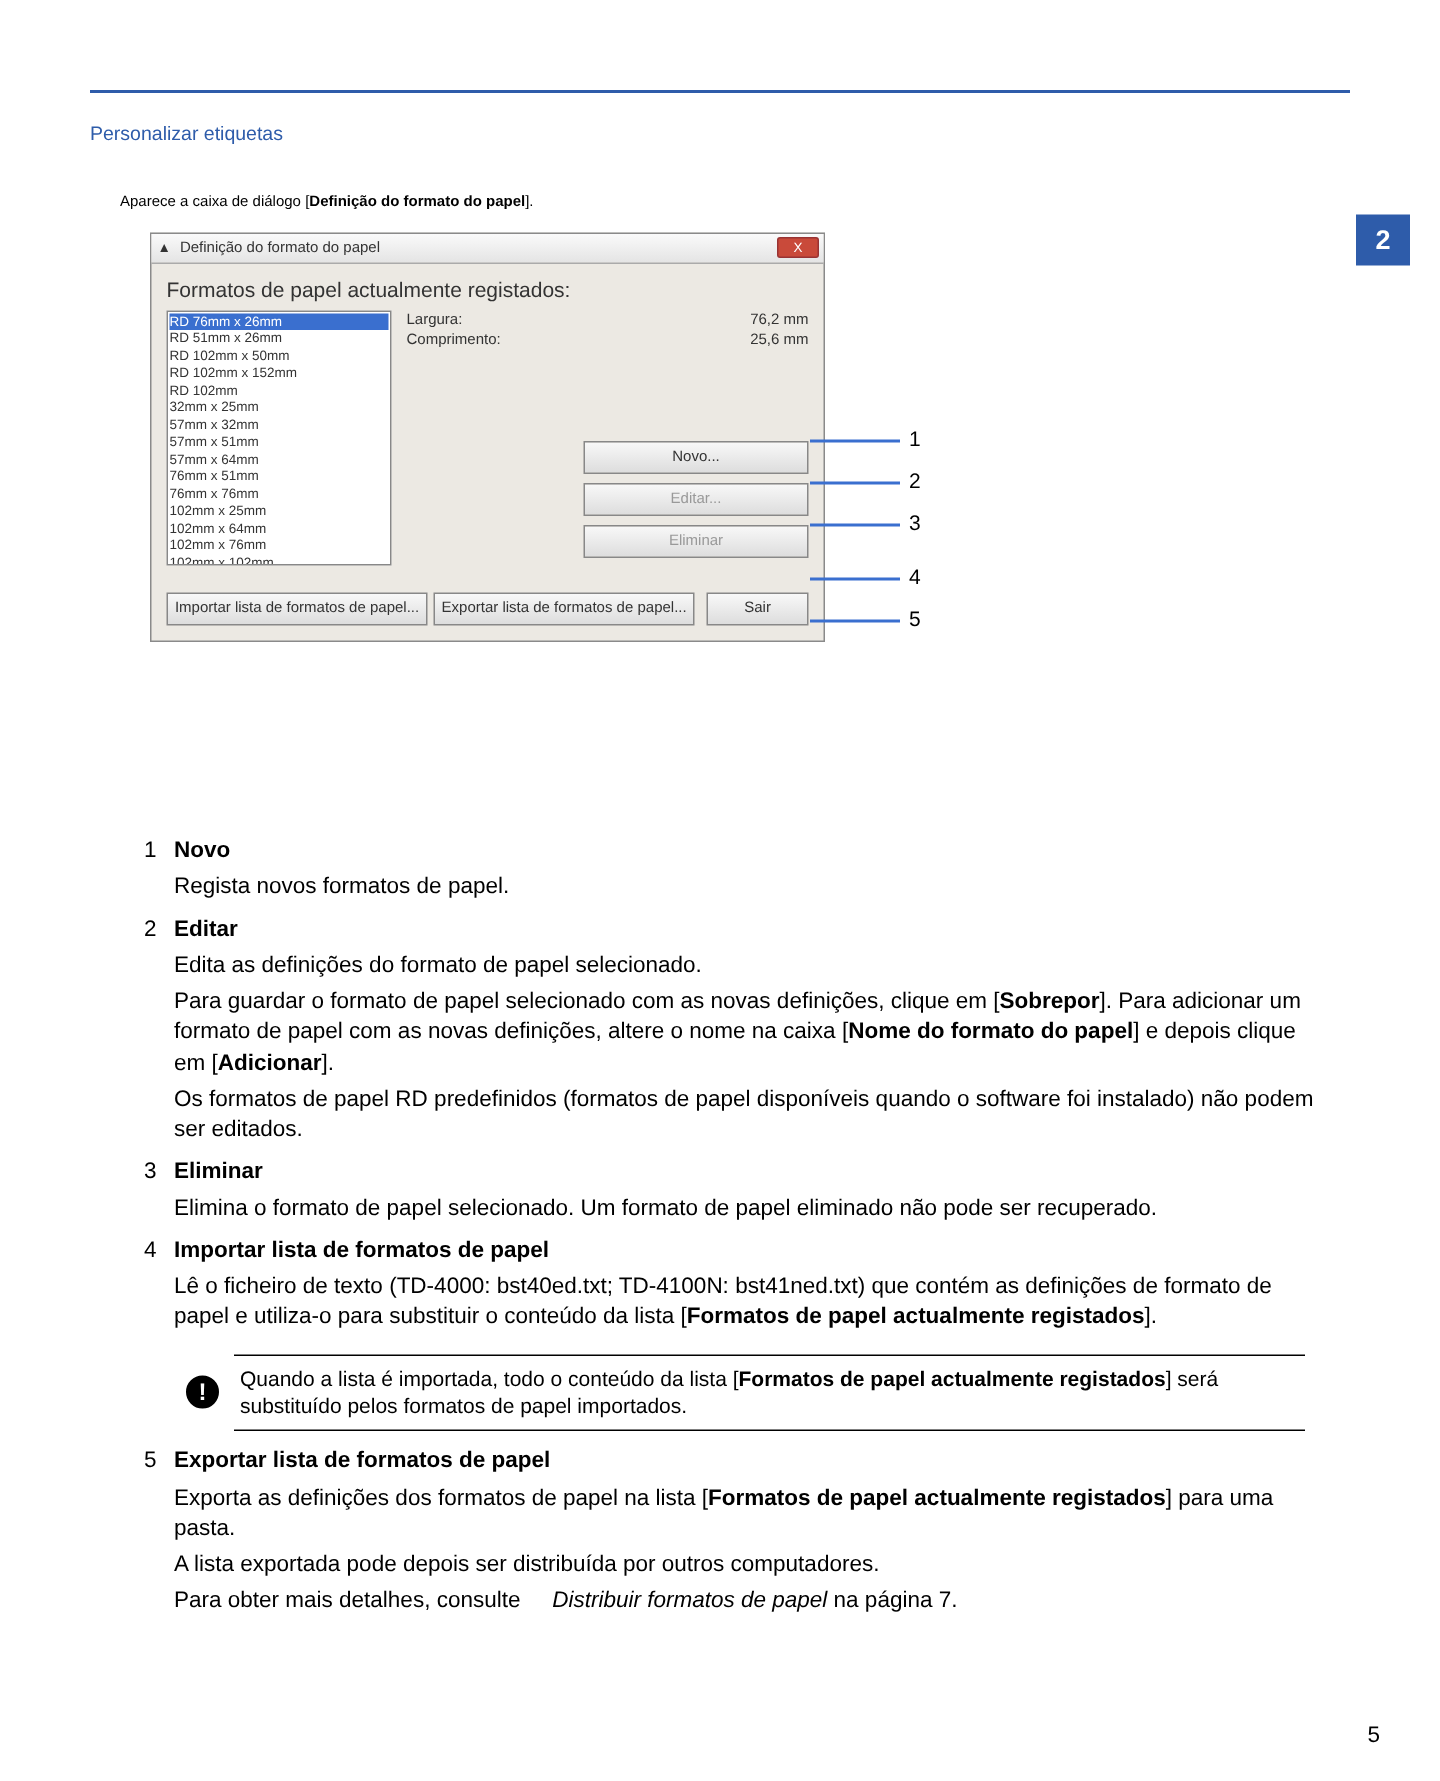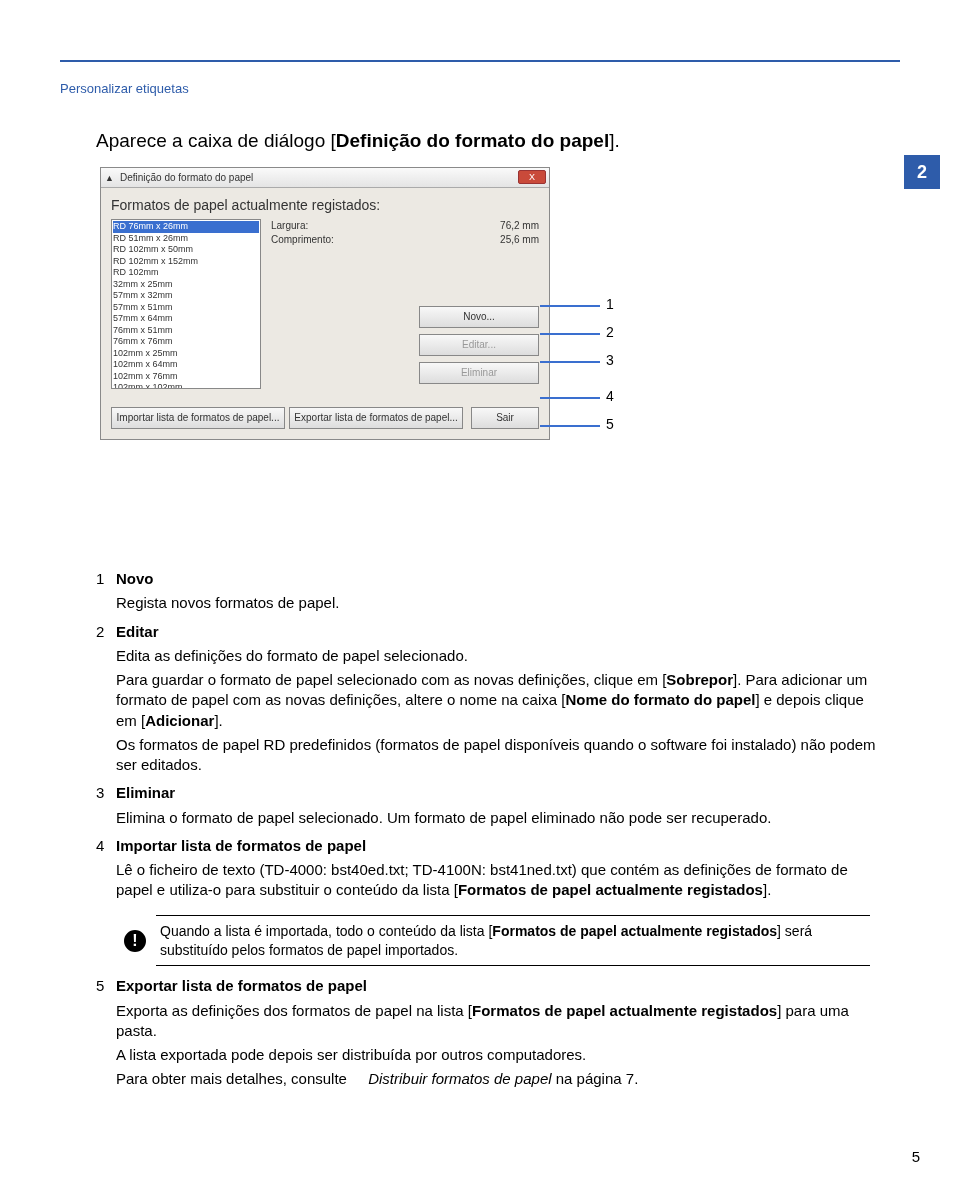--- a/index.html
+++ b/index.html
@@ -16,23 +16,23 @@
   .top-rule {
     border-top: 2px solid #2e5caa;
     margin-bottom: 18px;
   }
   .doc-section-title {
     color: #2e5caa;
     font-size: 13px;
     margin-bottom: 30px;
   }
   .intro-line {
-    margin-left: 36px;
+    margin-left: 20px;
     margin-bottom: 14px;
-    font-size: 19px;
+    font-size: 10px;
   }
   .fig-container {
     position: relative;
     margin: 0 0 22px 40px;
     width: 560px;
     height: 380px;
   }
   .side-tab {
     position: absolute;
     right: -280px;
@@ -107,21 +107,21 @@
   }
   .dlg-right {
     flex: 1;
     font-size: 10px;
   }
   .dlg-dims {
     display:flex; justify-content:space-between; margin-bottom:0px;
   }
   .dlg-btn {
     display:block;
-    width: 120px;
+    width: 150px;
     height: 22px;
     margin-top: 6px;
     border:1px solid #888;
     background: linear-gradient(#f8f8f8,#ddd);
     text-align:center;
     line-height:20px;
     font-size:10px;
     margin-left:auto;
   }
   .dlg-btn.disabled { color:#999; }

